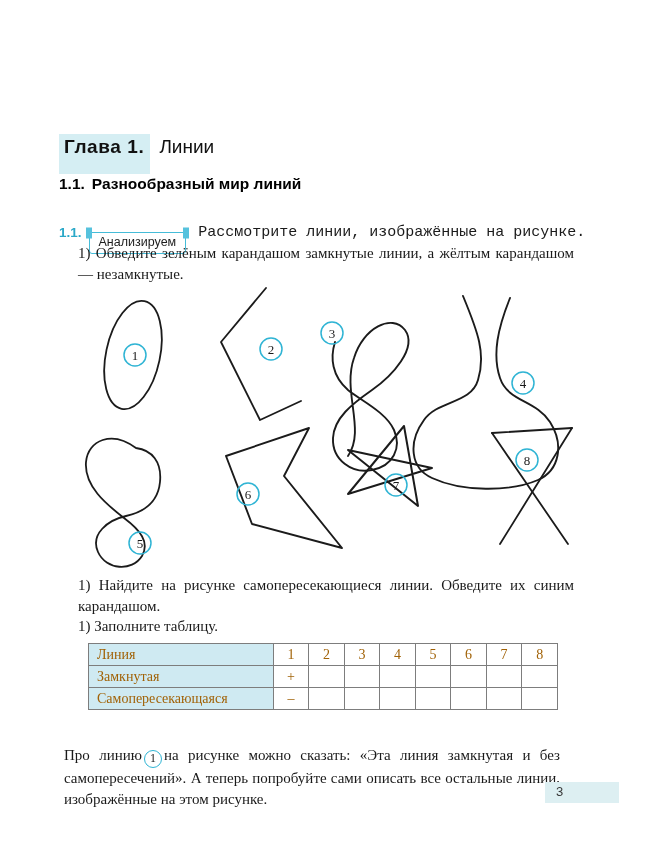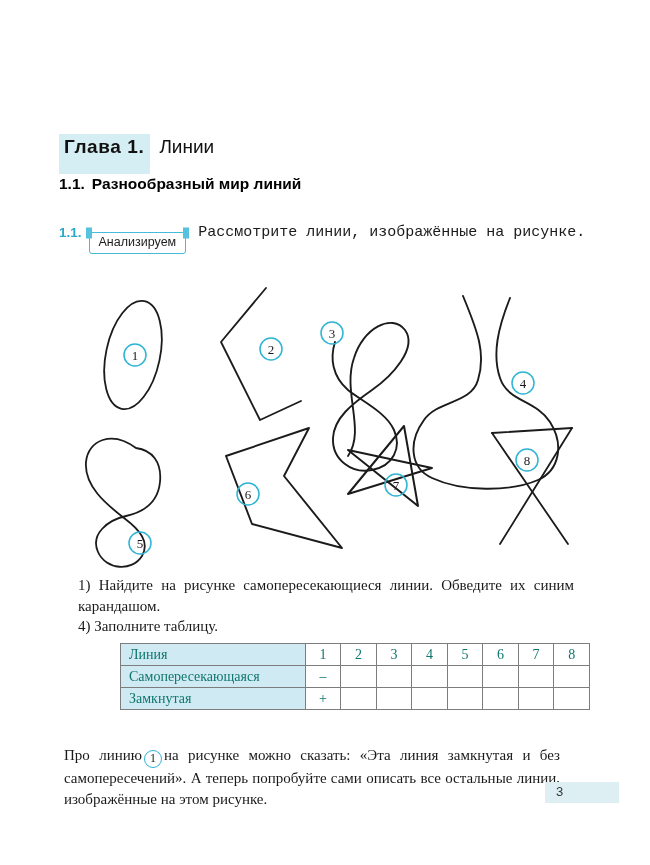--- a/index.html
+++ b/index.html
@@ -153,22 +153,21 @@
     position: absolute;
     left: 88px;
     top: 643px;
     width: 470px;
   }
   table.lines-table {
     border-collapse: collapse;
     width: 470px;
     font-family: "Liberation Serif", serif;
     font-size: 14px;
-    color: #0f766e;
-    margin-left: 32px;
+    color: #a16207;
   }
   table.lines-table td {
     border: 1px solid #7d7d7d;
     height: 21px;
     text-align: center;
     padding: 0;
   }
   table.lines-table td.label {
     text-align: left;
     padding-left: 8px;
@@ -212,20 +211,21 @@
   <div class="task-line">
     <span class="task-num">1.1.</span>
     <span class="tag">
       <span class="tag-nub left"></span>
       <span class="tag-box">Анализируем</span>
       <span class="tag-nub right"></span>
     </span>
     <span class="task-text">Рассмотрите линии, изображённые на рисунке.</span>
   </div>
 
+  <div class="para p1">1) Обведите зелёным карандашом замкнутые линии, а жёлтым карандашом — незамкнутые.</div>
 
   <div class="figure">
     <svg width="500" height="290" viewBox="0 0 500 290" fill="none" stroke="#1b1b1b" stroke-width="1.8" stroke-linecap="round" stroke-linejoin="round">
 
       <g>
         <ellipse cx="53" cy="75" rx="27" ry="55" transform="rotate(12 53 75)"></ellipse>
       </g>
 
       <g>
         <path d="M 186 8 L 141 62 L 180 140 L 221 121"></path>
@@ -284,50 +284,50 @@
         <text x="60" y="268">5</text>
         <text x="168" y="219">6</text>
         <text x="316" y="210">7</text>
         <text x="447" y="185">8</text>
       </g>
     </svg>
   </div>
 
   <div class="para p2">1) Найдите на рисунке самопересекающиеся линии. Обведите их синим карандашом.</div>
 
-  <div class="para p3">4) Заполните таблицу.</div>
+  <div class="para p3">1) Заполните таблицу.</div>
 
   <div class="tbl-wrap">
     <table class="lines-table">
       <tbody>
           <tr>
         <td class="label">Линия</td>
         <td class="cell">1</td>
         <td class="cell">2</td>
         <td class="cell">3</td>
         <td class="cell">4</td>
         <td class="cell">5</td>
         <td class="cell">6</td>
         <td class="cell">7</td>
         <td class="cell">8</td>
       </tr>
       <tr>
+        <td class="label">Замкнутая</td>
+        <td class="cell">+</td>
+        <td class="cell"></td>
+        <td class="cell"></td>
+        <td class="cell"></td>
+        <td class="cell"></td>
+        <td class="cell"></td>
+        <td class="cell"></td>
+        <td class="cell"></td>
+      </tr>
+      <tr>
         <td class="label">Самопересекающаяся</td>
         <td class="cell">–</td>
-        <td class="cell"></td>
-        <td class="cell"></td>
-        <td class="cell"></td>
-        <td class="cell"></td>
-        <td class="cell"></td>
-        <td class="cell"></td>
-        <td class="cell"></td>
-      </tr>
-      <tr>
-        <td class="label">Замкнутая</td>
-        <td class="cell">+</td>
         <td class="cell"></td>
         <td class="cell"></td>
         <td class="cell"></td>
         <td class="cell"></td>
         <td class="cell"></td>
         <td class="cell"></td>
         <td class="cell"></td>
       </tr>
     </tbody>
       </table>

